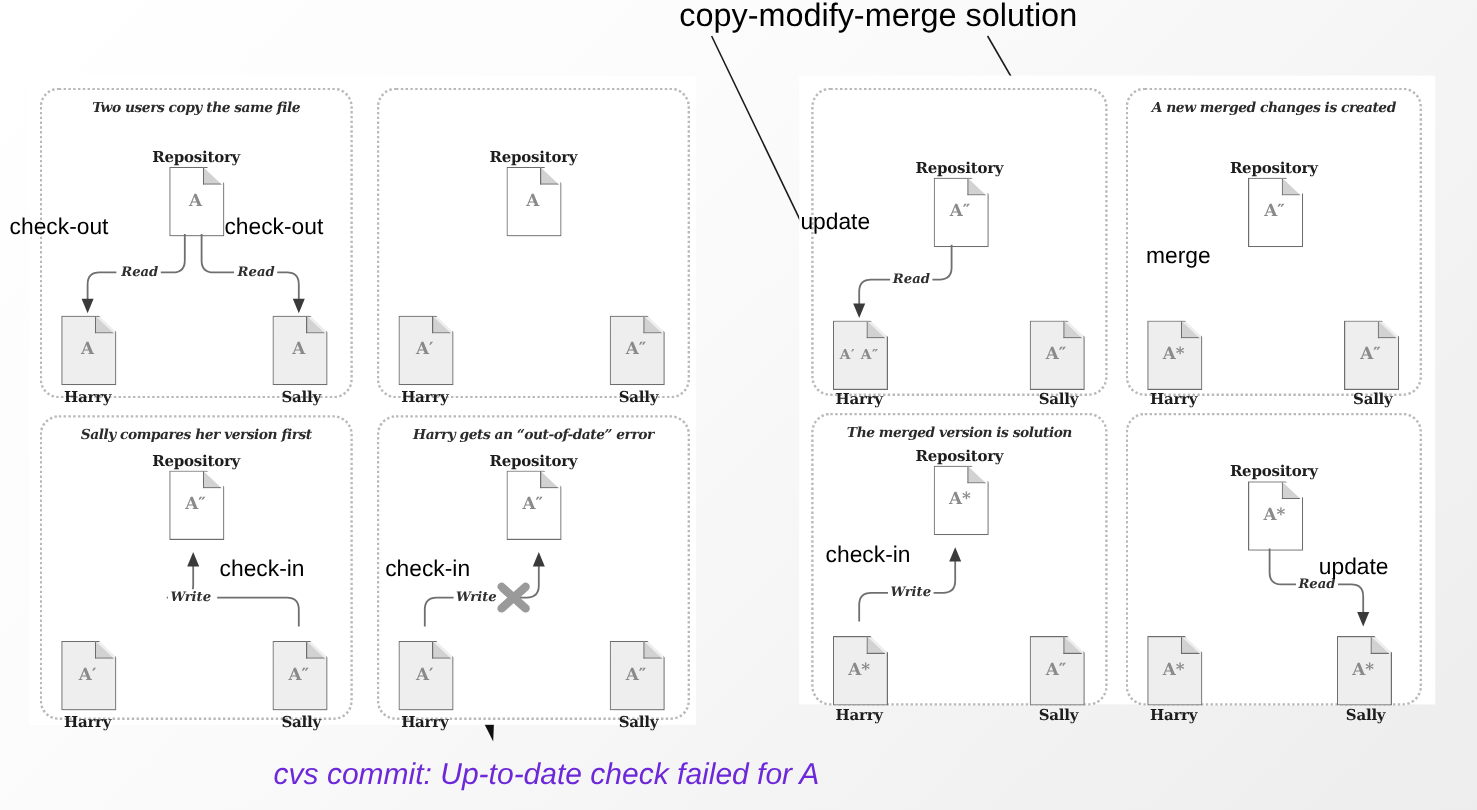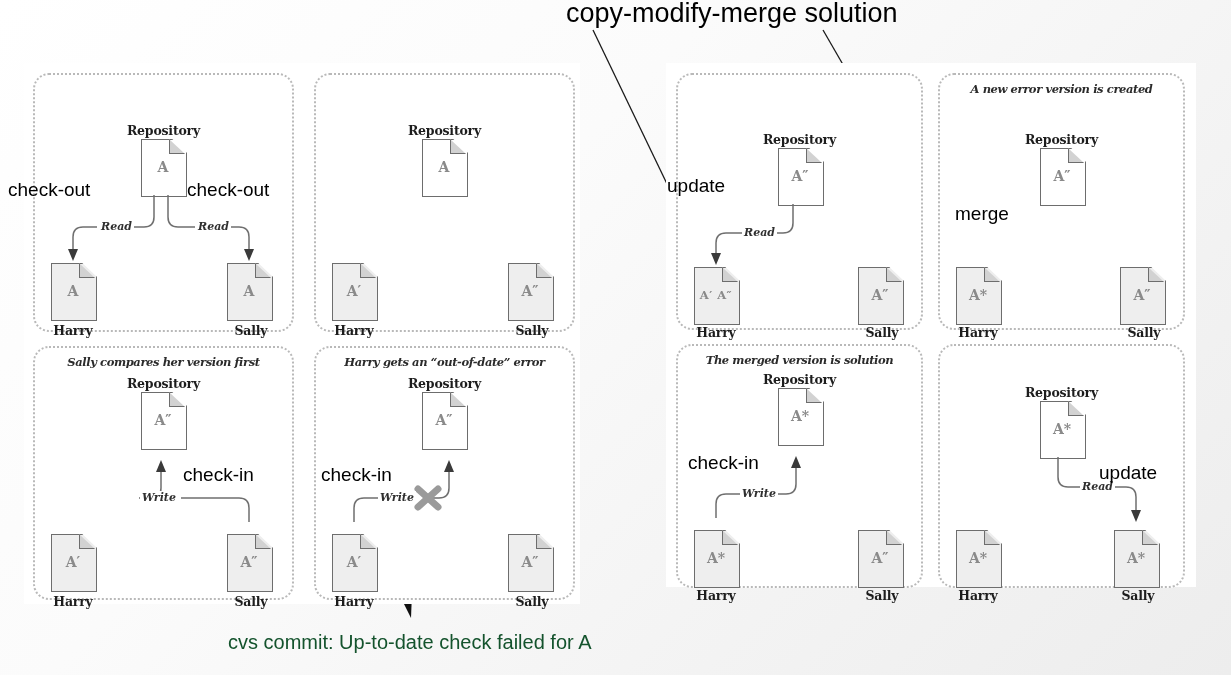--- a/index.html
+++ b/index.html
@@ -10,21 +10,21 @@
   }
   .stage{position:absolute;inset:0;}
 
   
   .title{
     position:absolute;left:566px;top:-2px;
     font-size:27px;color:#000;letter-spacing:0px;white-space:nowrap;
   }
   .caption{
     position:absolute;left:228px;top:631px;
-    font-size:20px;color:#14532d;white-space:nowrap;
+    font-size:25px;color:#6d28d9;white-space:nowrap;font-style:italic;
   }
 
   
   .group{position:absolute;background:#ffffff;}
   .group.left{left:24px;top:63px;width:556px;height:541px;}
   .group.right{left:666px;top:63px;width:530px;height:524px;}
 
   
   .panel{
     position:absolute;
@@ -112,20 +112,21 @@
     <polygon class="ptrhead" points="683,228 700,248 694,222"></polygon>
     <path class="ptr" d="M823 30 L942 236"></path>
     <polygon class="ptrhead" points="930,226 950,246 941,220"></polygon>
     <path class="ptr" d="M400 510 L408 607"></path>
     <polygon class="ptrhead" points="400,596 411,618 412,593"></polygon>
   </svg>
 
   <div class="group left">
 
     <div class="panel" style="left:9px;top:10px;width:257px;height:255px;">
+      <div class="panel-title">Two users copy the same file</div>
 
       <div class="nodecap" style="left:0;right:0;top:48px;">Repository</div>
       <div class="doc" style="left:106px;top:64px;">
         <div class="sheet"></div>
           <div class="fold"></div>
         <div class="lbl">A</div>
       </div>
 
       <svg class="wires" viewBox="0 0 257 255">
         <path class="wire" d="M119 120 L119 142 Q119 152 109 152 L92 152"></path>
@@ -273,21 +274,21 @@
 
       <div class="doc shaded" style="left:180px;top:192px;">
         <div class="sheet"></div>
           <div class="fold"></div>
         <div class="lbl">A″</div>
       </div>
       <div class="nodecap" style="left:176px;top:250px;width:56px;">Sally</div>
     </div>
 
     <div class="panel" style="left:272px;top:10px;width:243px;height:253px;">
-      <div class="panel-title">A new error version is created</div>
+      <div class="panel-title">A new merged changes is created</div>
 
       <div class="nodecap" style="left:0;right:0;top:57px;">Repository</div>
       <div class="doc" style="left:100px;top:73px;">
         <div class="sheet"></div>
           <div class="fold"></div>
         <div class="lbl">A″</div>
       </div>
 
       <div class="doc shaded" style="left:16px;top:192px;">
         <div class="sheet"></div>

